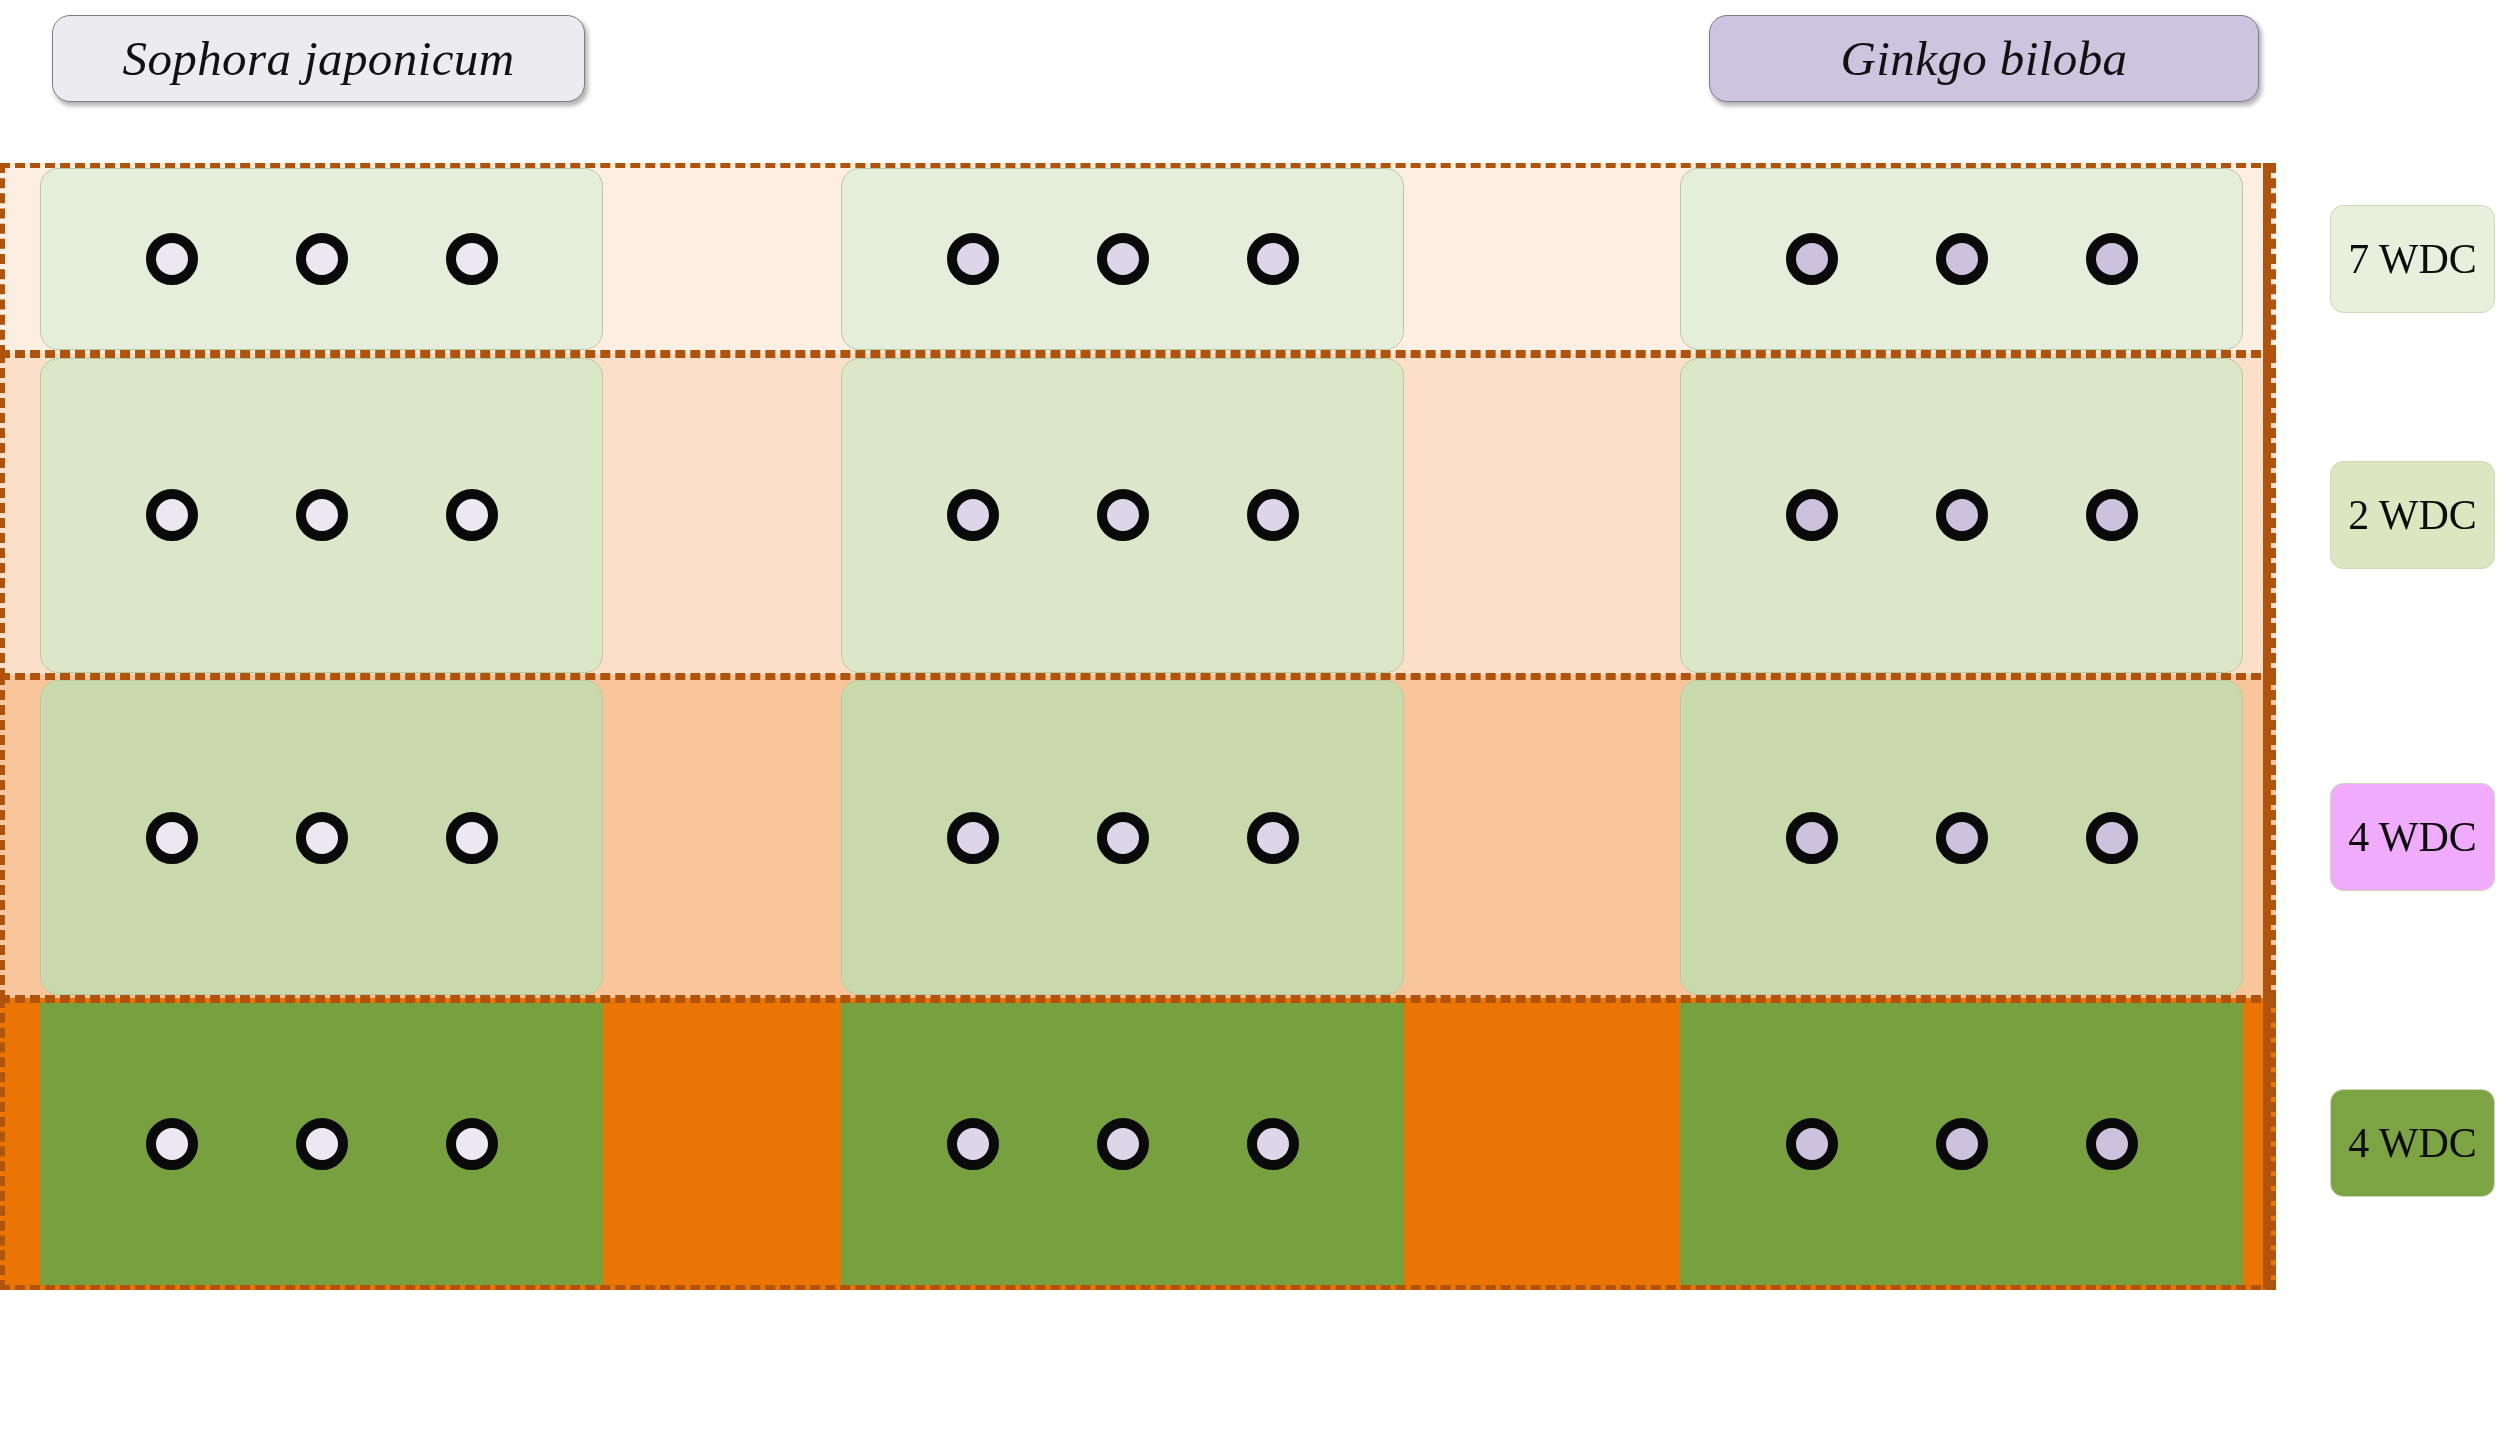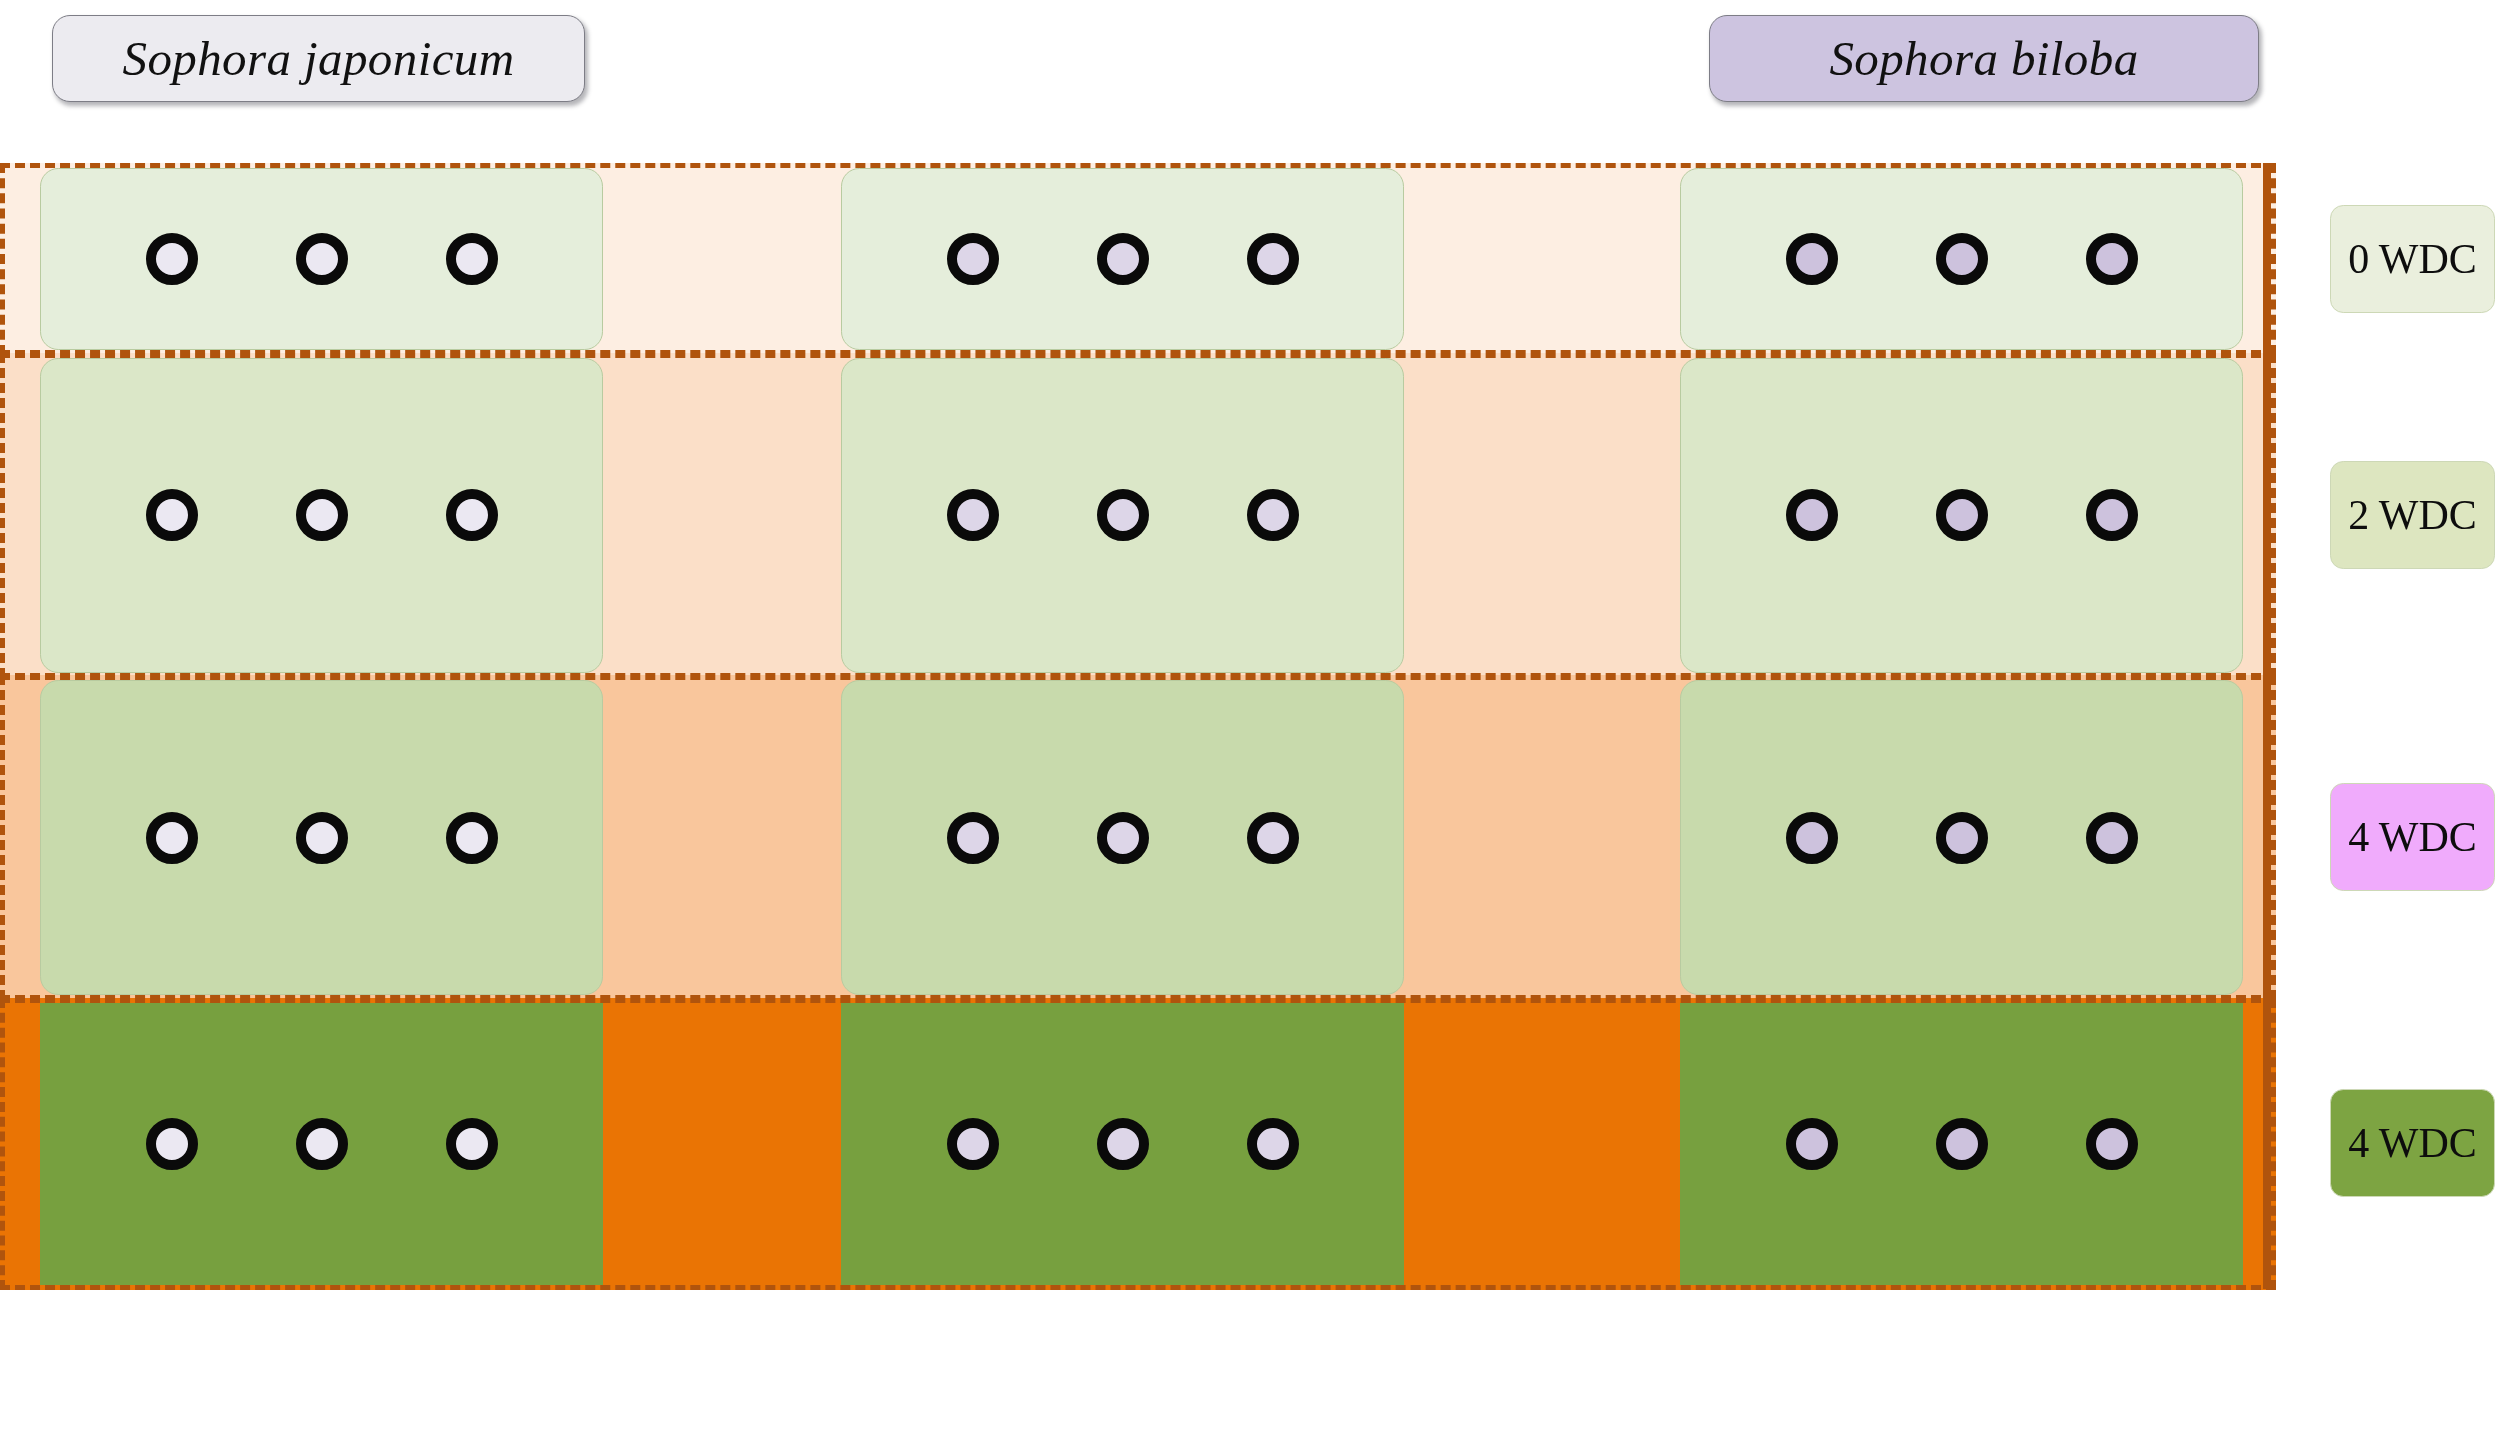--- a/index.html
+++ b/index.html
@@ -132,21 +132,21 @@
   }
 </style>
 </head>
 <body>
 
 <div id="species-header-row">
   <div class="species-pill pill-0" style="background: rgb(236, 235, 240);">
     <span class="species-pill-label">Sophora japonicum</span>
   </div>
   <div class="species-pill pill-2" style="background: rgb(205, 196, 224);">
-    <span class="species-pill-label">Sophora biloba</span>
+    <span class="species-pill-label">Ginkgo biloba</span>
   </div>
 </div>
 
 <div id="design-grid">
     <div class="wdc-band band-0" style="height: 192px; background: rgb(253, 238, 226); border-color: rgb(176, 84, 13);">
       <div class="band-inner">
         <div class="species-panel panel-0" style="background: rgb(229, 238, 219);">
           <div class="replicates">
             <div class="replicate-dot" style="background: rgb(235, 232, 242); border-color: rgb(10, 10, 10);"></div>
             <div class="replicate-dot" style="background: rgb(235, 232, 242); border-color: rgb(10, 10, 10);"></div>
@@ -242,21 +242,21 @@
             <div class="replicate-dot" style="background: rgb(205, 194, 221); border-color: rgb(10, 10, 10);"></div>
           </div>
         </div>
       </div>
     </div>
   </div>
 <div id="grid-right-rule" style="top: 163px; height: 1126px; background: rgb(176, 84, 13);"></div>
 
 <div id="wdc-label-column">
     <div class="wdc-label" style="background: rgb(234, 239, 221); top: 42px;">
-      <span class="wdc-label-text">0 WDC</span>
+      <span class="wdc-label-text">7 WDC</span>
     </div>
     <div class="wdc-label" style="background: rgb(221, 230, 192); top: 298px;">
       <span class="wdc-label-text">2 WDC</span>
     </div>
     <div class="wdc-label" style="background: #f0abfc; top: 620px;">
       <span class="wdc-label-text">4 WDC</span>
     </div>
     <div class="wdc-label" style="background: rgb(125, 164, 66); top: 926px;">
       <span class="wdc-label-text">4 WDC</span>
     </div>

